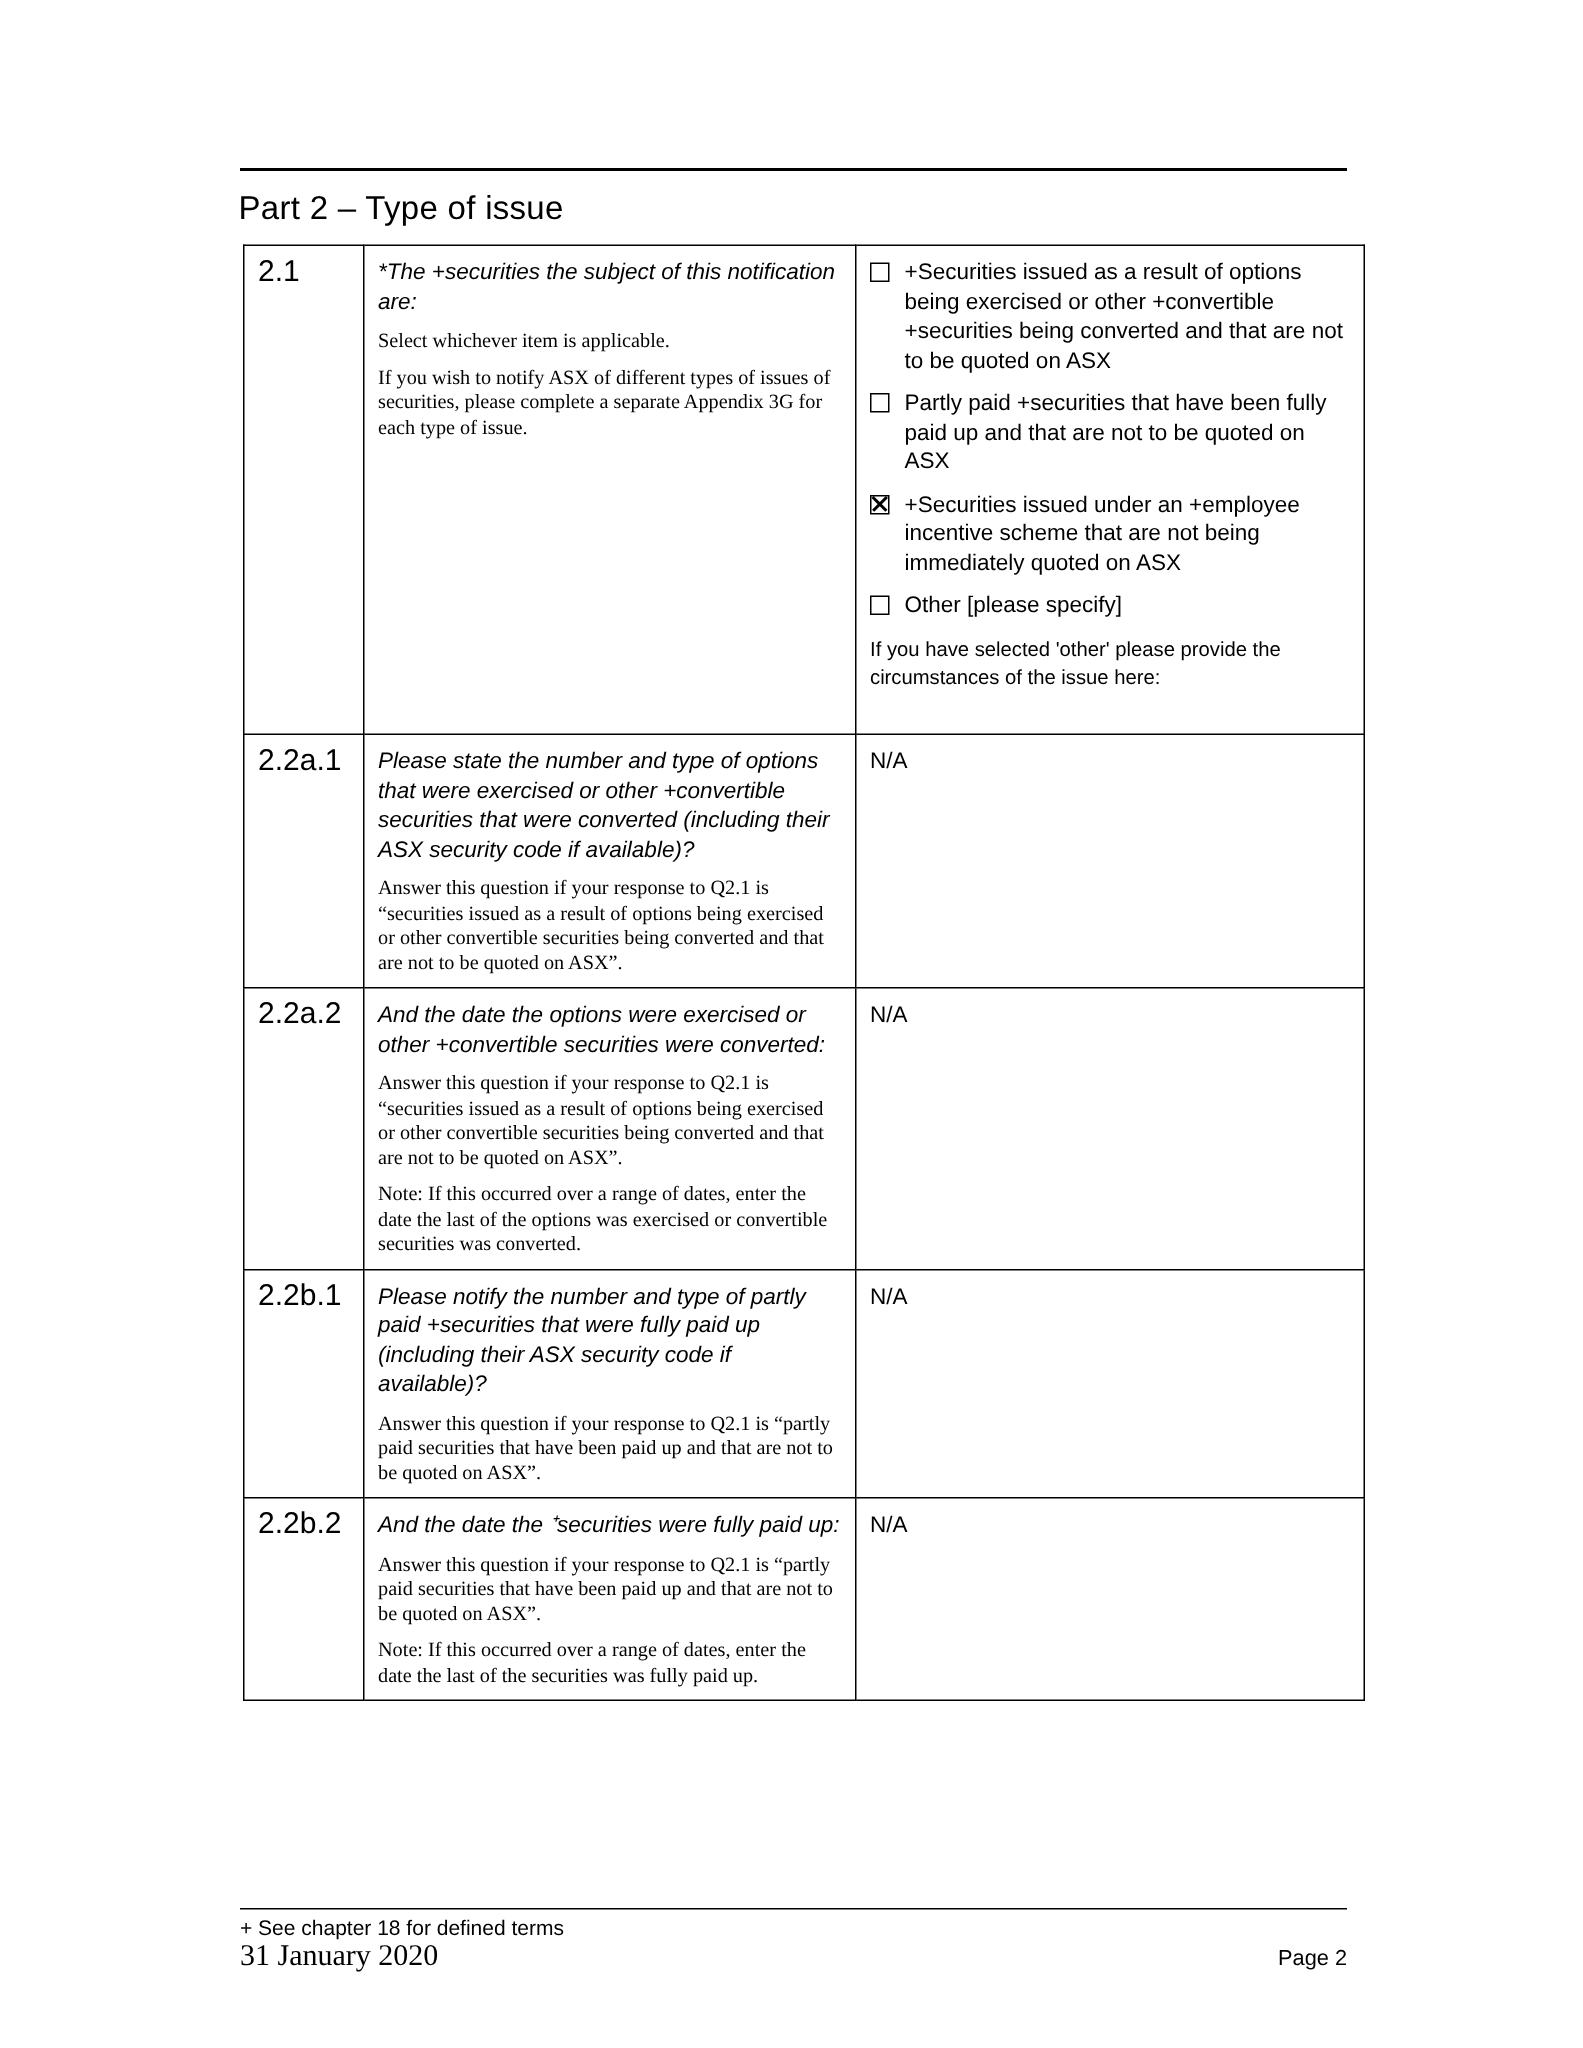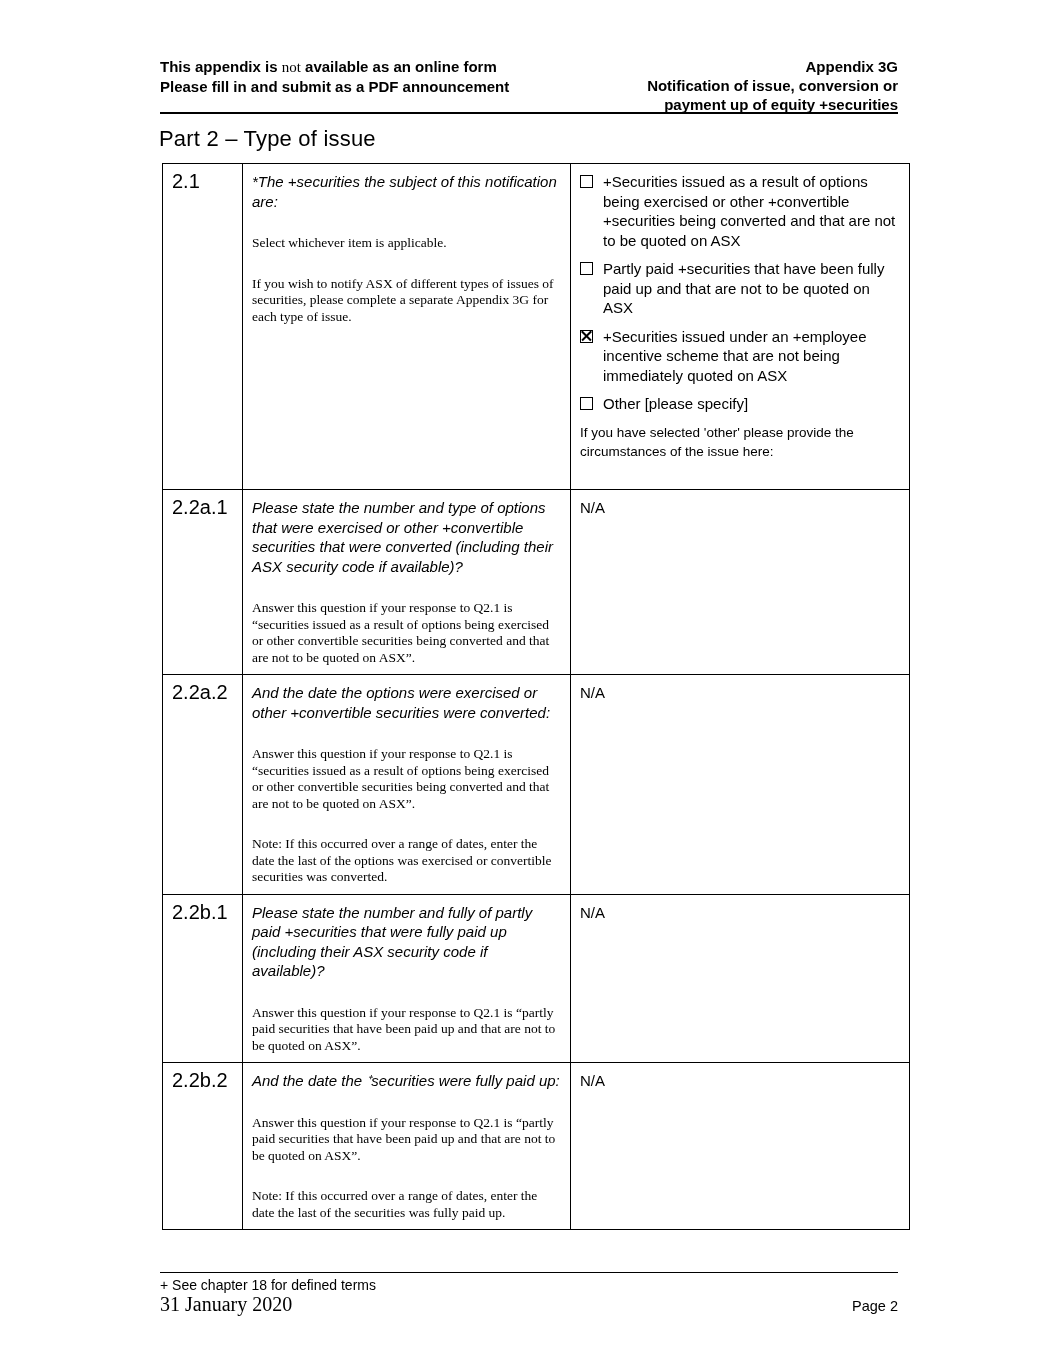--- a/index.html
+++ b/index.html
@@ -49,21 +49,21 @@
   tr.r1 { height:168px; }
   tr.r2 { height:180px; }
   tr.r3 { height:133px; }
   tr.r4 { height:135px; }
 
   .qno { font-size:20px; line-height:19px; }
   .q-main { font-size:15px; line-height:19.5px;font-style:italic; }
   .q-note {
     font-family:"Liberation Serif", serif;
     font-size:13.5px; line-height:16.5px;
-    margin-top:24px;
+    margin-top:8px;
   }
   .ans { font-size:15px; line-height:19.5px; }
 
   .cb-item { display:flex; margin-bottom:9px; }
   .cb-box {
     flex:0 0 auto;
     width:13px; height:13px;
     border:1.5px solid #000;
     margin-top:3px; margin-right:10px;
     position:relative;
@@ -98,29 +98,20 @@
   }
   .ftr-date { font-family:"Liberation Serif", serif; font-size:20px; }
   .ftr-page { font-size:14.5px; }
 </style>
 </head>
 <body>
 
 <div class="page">
 
   <div class="hdr">
-    <div class="hdr-left">
-      <div><span>This appendix is </span><span class="word-not">not</span><span> available as an online form</span></div>
-      <div>Please fill in and submit as a PDF announcement</div>
-    </div>
-    <div class="hdr-right">
-      <div>Appendix 3G</div>
-      <div>Notification of issue, conversion or</div>
-      <div>payment up of equity +securities</div>
-    </div>
   </div>
   <div class="hdr-rule"></div>
 
   <div class="page-title">Part 2 – Type of issue</div>
 
   <table class="form">
     <colgroup>
         <col class="c-no">
         <col class="c-q">
         <col class="c-a">
@@ -170,21 +161,21 @@
         <div class="q-main">And the date the options were exercised or other +convertible securities were converted:</div>
         <div class="q-note">Answer this question if your response to Q2.1 is “securities issued as a result of options being exercised or other convertible securities being converted and that are not to be quoted on ASX”.</div>
         <div class="q-note">Note: If this occurred over a range of dates, enter the date the last of the options was exercised or convertible securities was converted.</div>
       </td>
       <td class="ans">N/A</td>
     </tr>
 
     <tr class="r3">
       <td class="qno">2.2b.1</td>
       <td>
-        <div class="q-main">Please state the number and fully of partly paid +securities that were fully paid up (including their ASX security code if available)?</div>
+        <div class="q-main">Please notify the number and type of partly paid +securities that were fully paid up (including their ASX security code if available)?</div>
         <div class="q-note">Answer this question if your response to Q2.1 is “partly paid securities that have been paid up and that are not to be quoted on ASX”.</div>
       </td>
       <td class="ans">N/A</td>
     </tr>
 
     <tr class="r4">
       <td class="qno">2.2b.2</td>
       <td>
         <div class="q-main">And the date the ⁺securities were fully paid up:</div>
         <div class="q-note">Answer this question if your response to Q2.1 is “partly paid securities that have been paid up and that are not to be quoted on ASX”.</div>

